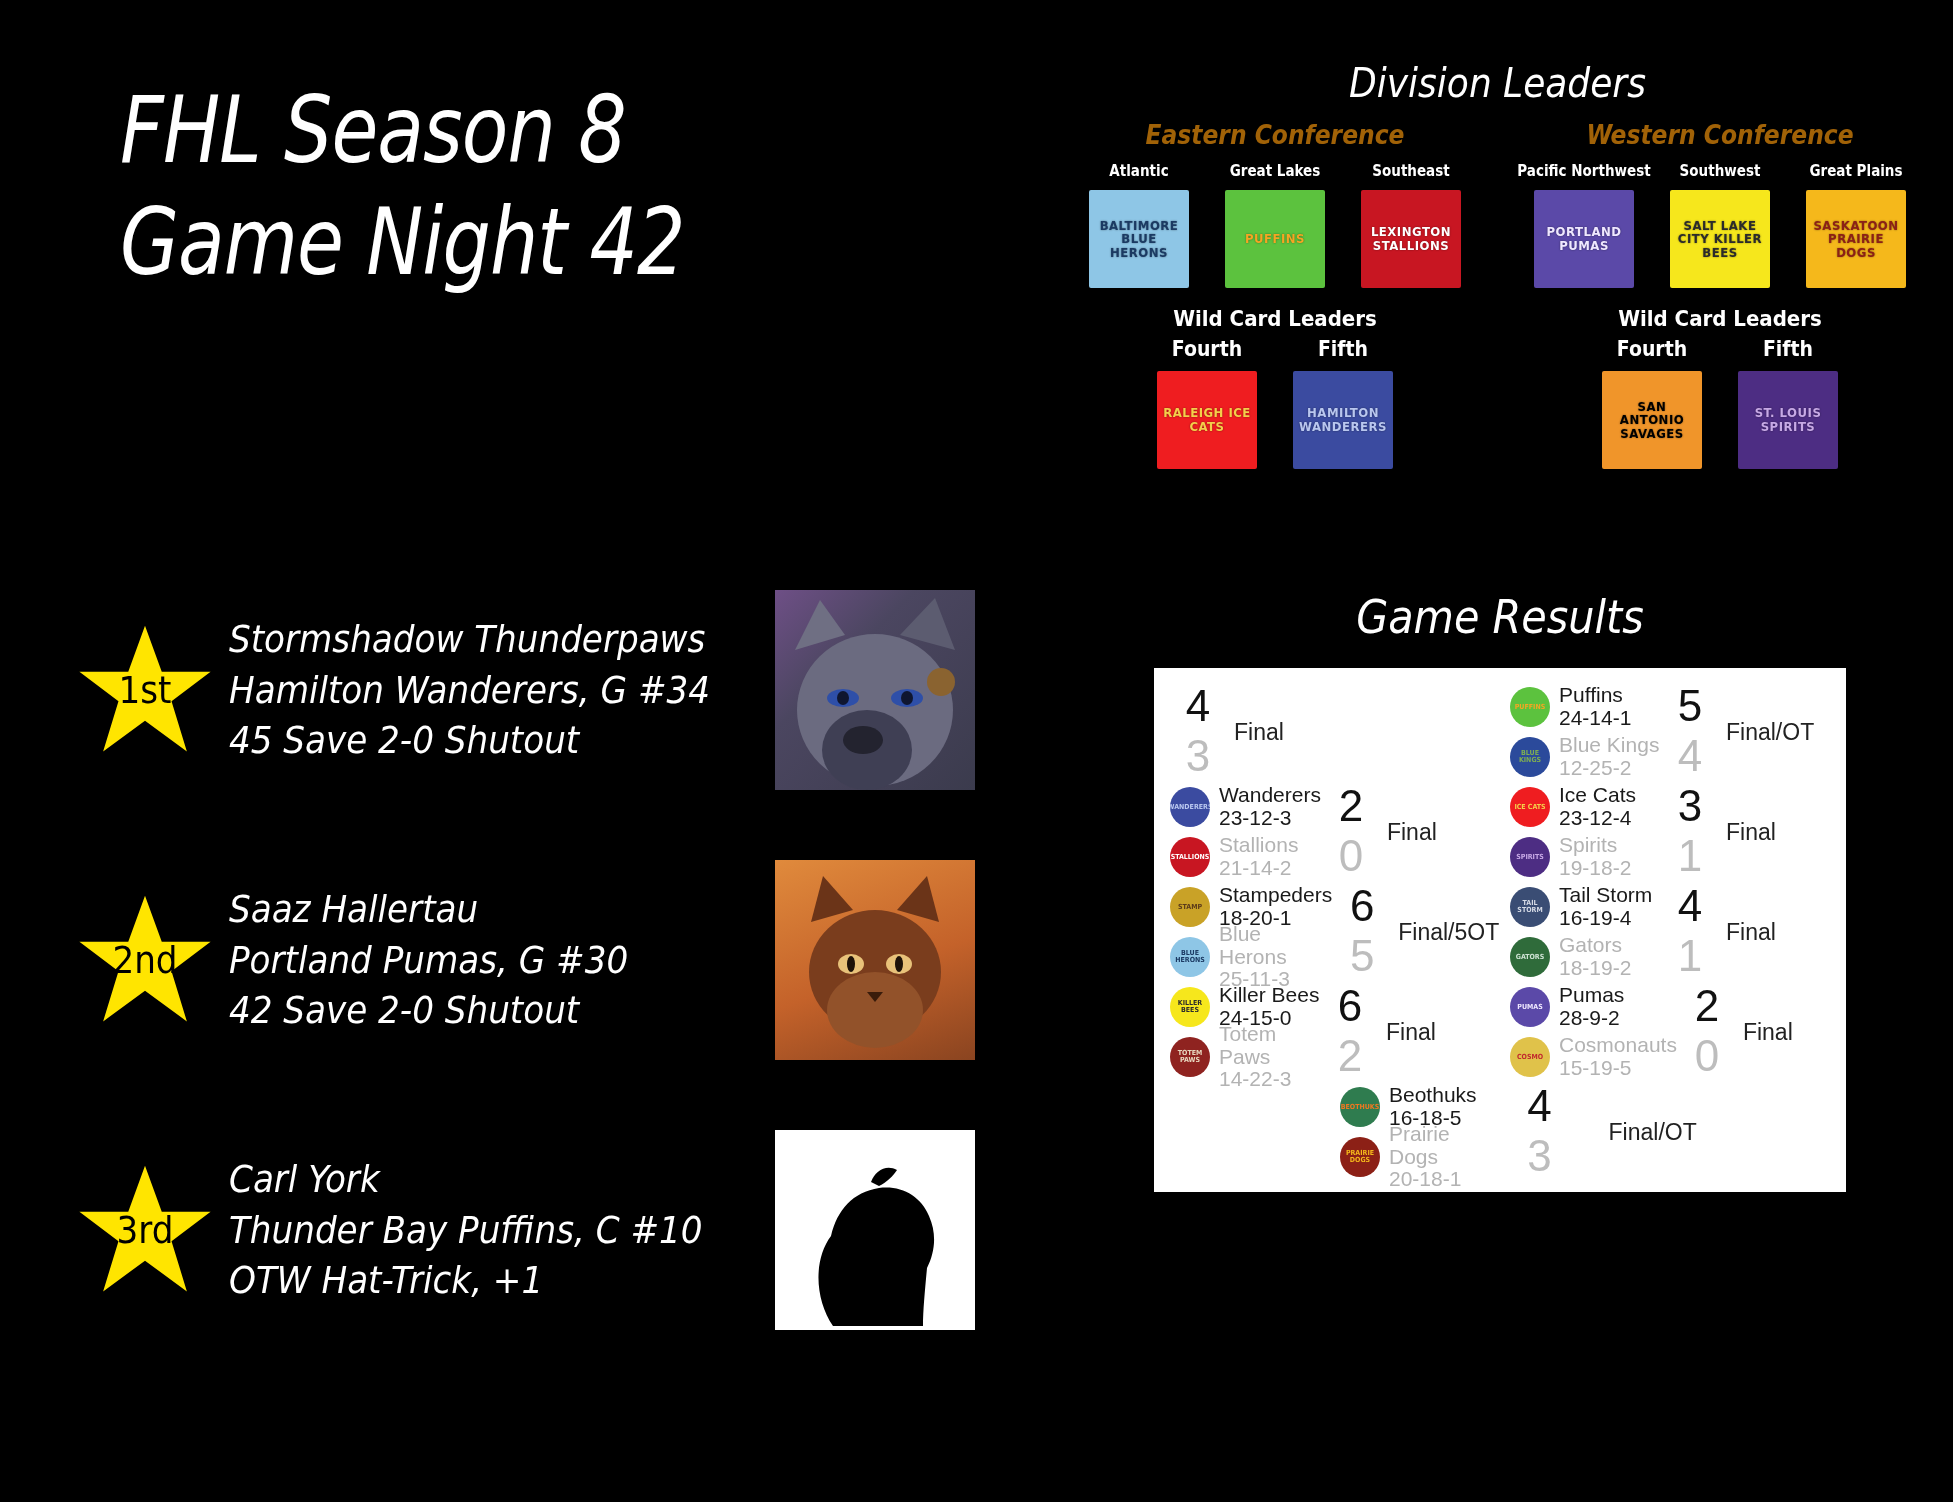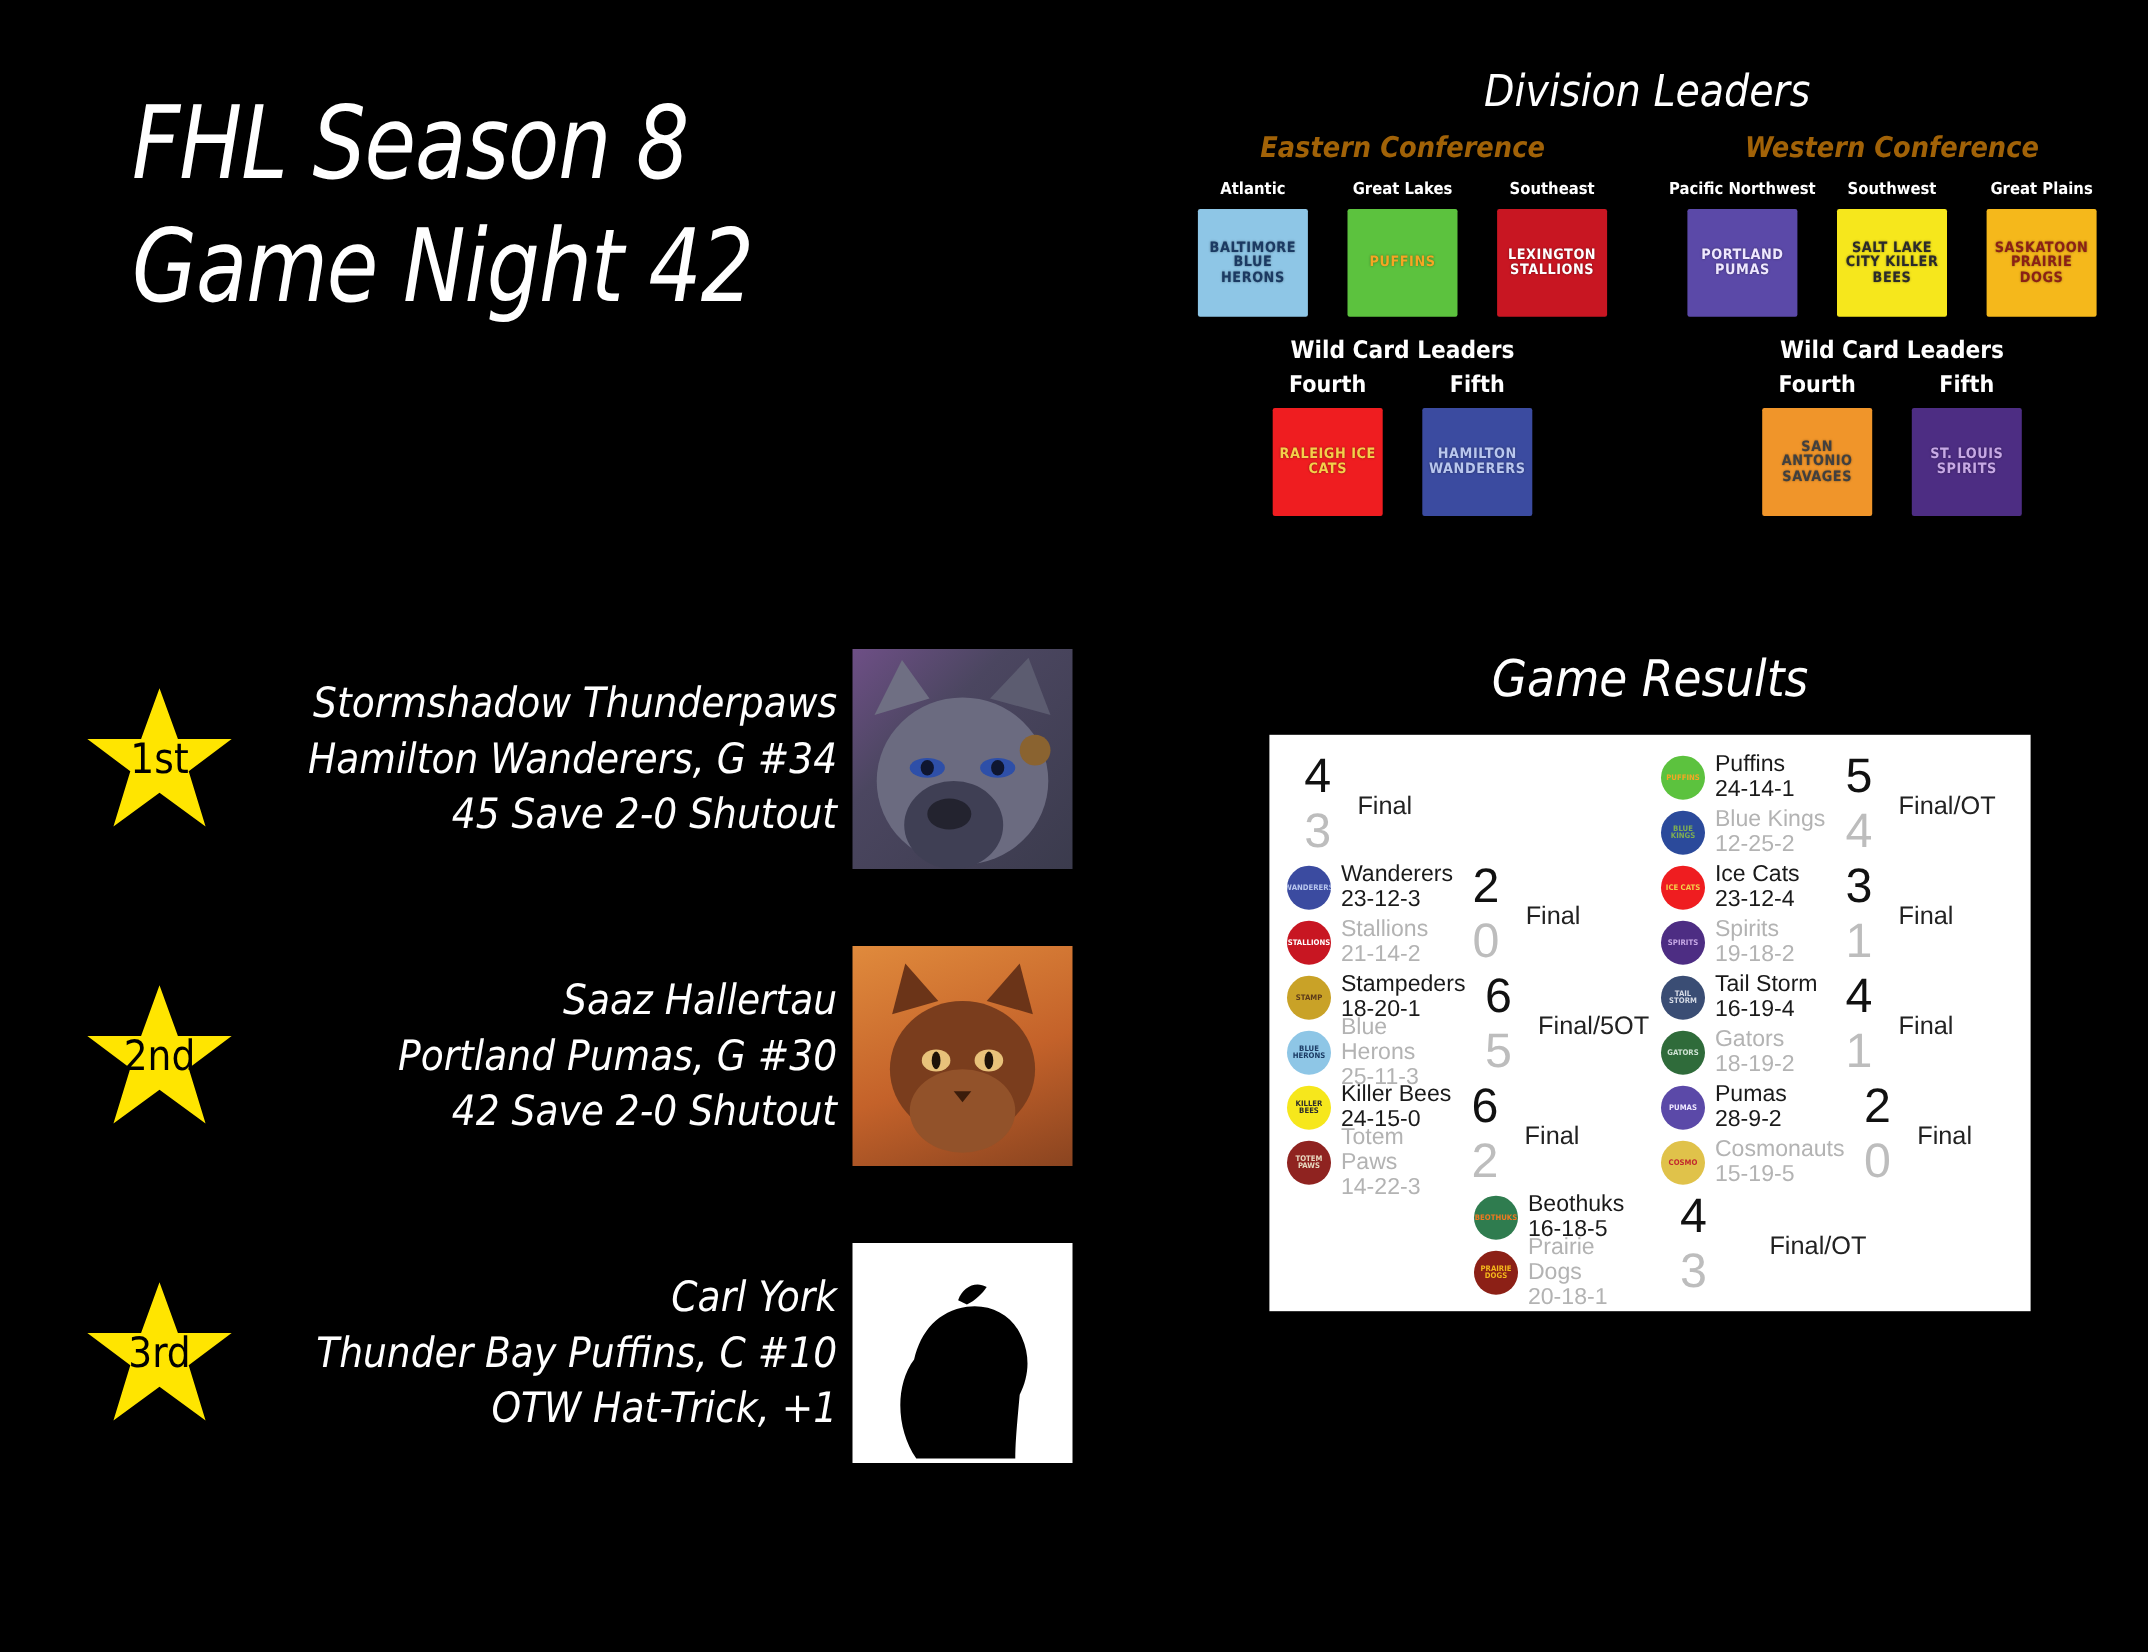--- a/index.html
+++ b/index.html
@@ -74,21 +74,21 @@
   .stars { position:absolute; left:75px; top:555px; width:900px; }
   .star-row { display:flex; align-items:center; height:270px; }
   .star-badge { width:140px; height:134px; position:relative; flex:0 0 140px; }
   .star-badge svg { position:absolute; inset:0; }
   .star-label {
     position:absolute; left:0; right:0; top:50%; transform:translateY(-50%);
     text-align:center; color:#000; font-size:38px; font-weight:400;
     font-family:"DejaVu Sans Condensed","Liberation Sans",sans-serif;
   }
   .star-text {
-    flex:1; text-align:right; color:#fff; font-style:italic;
+    flex:1; text-align:left; color:#fff; font-style:italic;
     font-size:38px; line-height:1.33; padding:0 14px;
     font-family:"DejaVu Sans Condensed","Liberation Sans",sans-serif;
     white-space:nowrap;
   }
   .star-pic { width:200px; height:200px; flex:0 0 200px; position:relative; overflow:hidden; }
 
   
   .results { position:absolute; left:1120px; top:590px; width:760px; }
   .results-head {
     text-align:center; color:#fff; font-size:46px; font-style:italic;
@@ -207,21 +207,21 @@
             </div>
           </div>
         </div>
 
         <div class="wc-wrap">
           <div class="wc-title">Wild Card Leaders</div>
           <div class="wc-cols">
             <div class="wc-col">
               <div class="wc-rank">Fourth</div>
               <div class="logo-box" style="background:#f0952a">
-                <div class="logo-txt" style="color:#404040">San Antonio Savages</div>
+                <div class="logo-txt" style="color:#000000">San Antonio Savages</div>
               </div>
             </div>
             <div class="wc-col">
               <div class="wc-rank">Fifth</div>
               <div class="logo-box" style="background:#4d2d83">
                 <div class="logo-txt" style="color:#c7a9e6">St. Louis Spirits</div>
               </div>
             </div>
           </div>
         </div>

